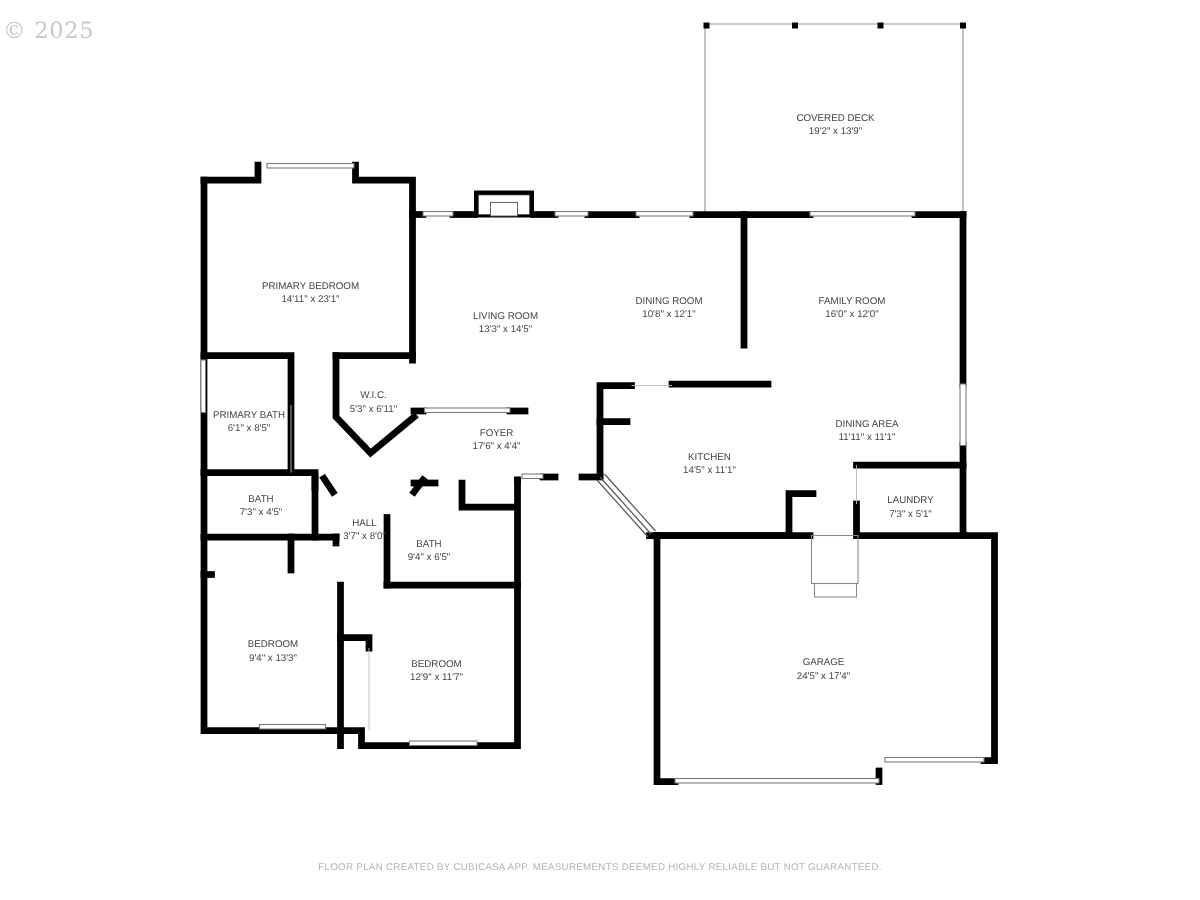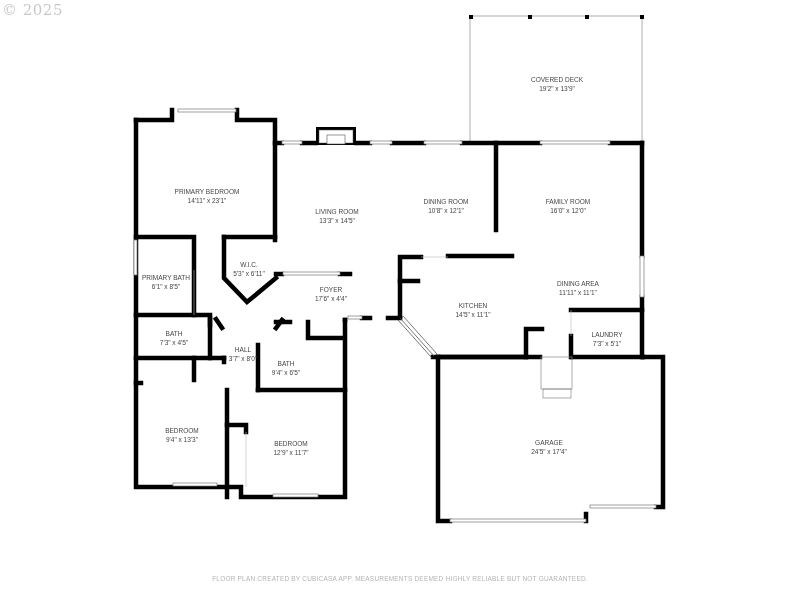--- a/index.html
+++ b/index.html
@@ -1,18 +1,18 @@
 <!DOCTYPE html>
 <html><head>
 <meta charset="utf-8">
 <style>
   html, body { margin:0; padding:0; background:#ffffff; }
   body { width:800px; height:600px; position:relative; overflow:hidden; font-family:"Liberation Sans", sans-serif; }
   #plan { position:absolute; left:0; top:0; }
-  .copyright { position:absolute; left:2px; top:1px; font-family:"DejaVu Serif", serif; font-size:15px; color:#c8c8c8; letter-spacing:0.5px; }
+  .copyright { position:absolute; left:2px; top:11px; font-family:"DejaVu Serif", serif; font-size:15px; color:#c8c8c8; letter-spacing:0.5px; }
   .footer { position:absolute; left:0; width:800px; top:575px; text-align:center; font-size:6.5px; color:#b4b4b4; letter-spacing:0.2px; }
   .room-label { position:absolute; text-align:center; font-size:6.5px; color:#444; line-height:8.5px; transform:translate(-50%,-50%); white-space:nowrap; }
   .room-label .dim { display:block; }
 </style>
 </head>
 <body>
 
 <svg id="plan" width="800" height="600" viewBox="0 0 800 600" xmlns="http://www.w3.org/2000/svg">
 
   <g stroke="#9a9a9a" stroke-width="0.8" fill="none">

